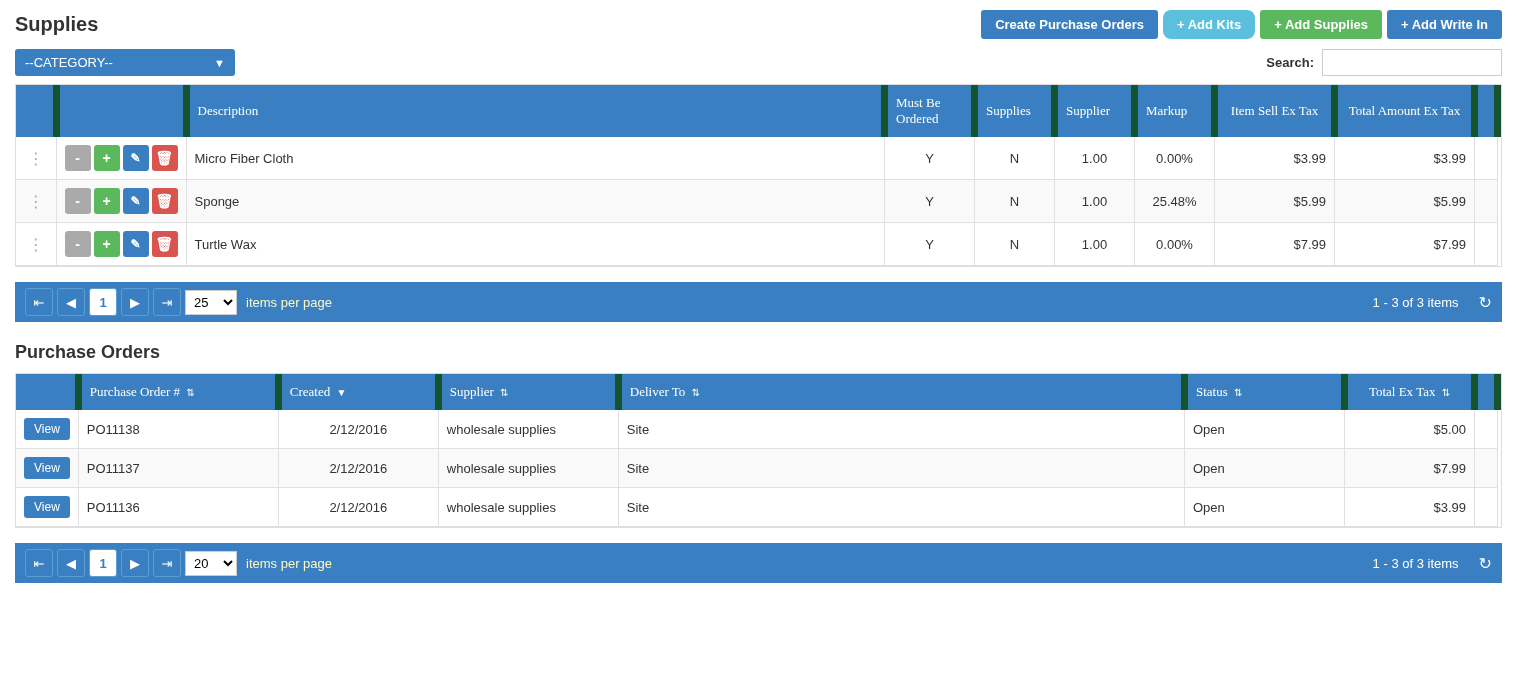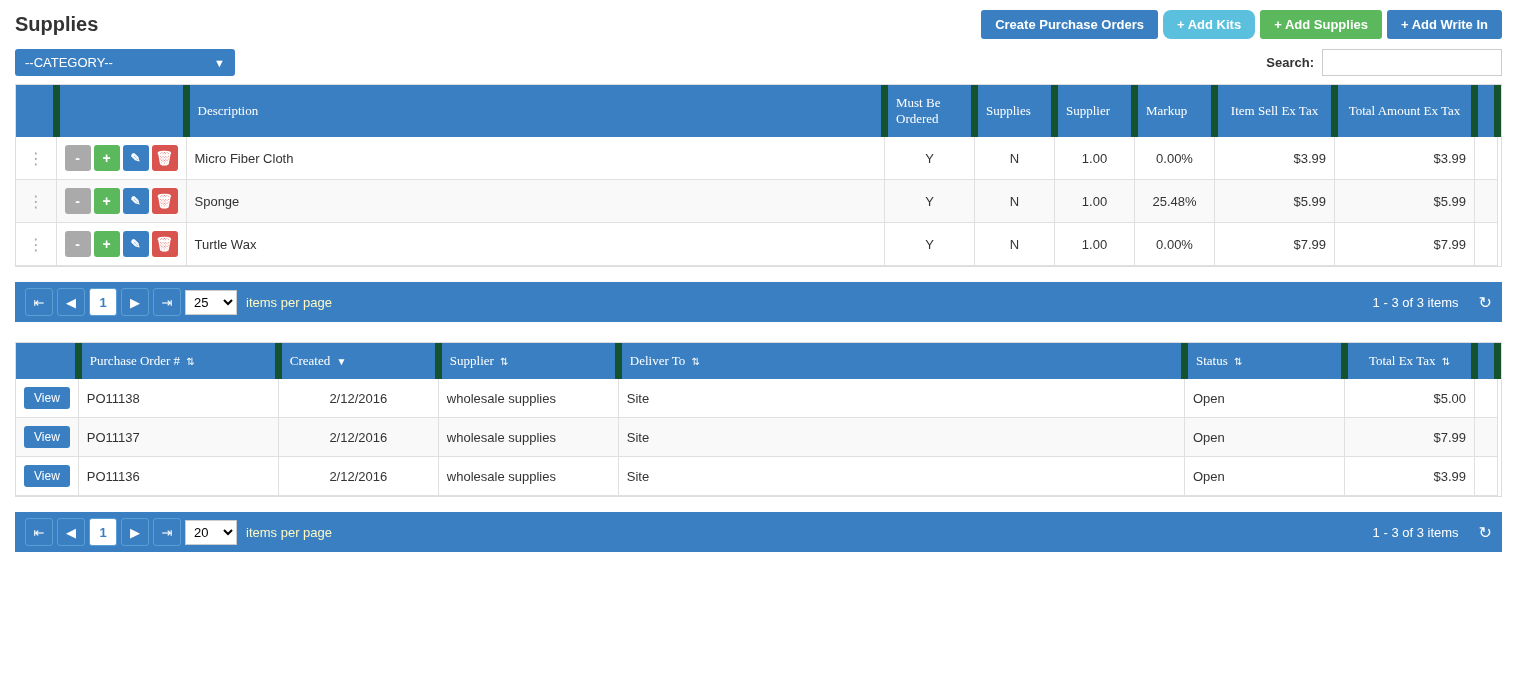--- a/index.html
+++ b/index.html
@@ -189,20 +189,21 @@
       <option>100</option>
     </select>
     <span class="pag-text">items per page</span>
     <div class="pag-right">
       <span class="pag-info">1 - 3 of 3 items</span>
       <span class="pag-refresh">↻</span>
     </div>
   </div>
 
   <div class="po-section">
+    <div class="po-title">Purchase Orders</div>
 
     <div class="table-wrapper">
       <table>
         <thead>
           <tr>
             <th style="width:60px;"></th>
             <th style="width:200px;">Purchase Order # <span class="sort-arrow">⇅</span></th>
             <th style="width:160px;">Created <span class="sort-arrow">▼</span></th>
             <th style="width:180px;">Supplier <span class="sort-arrow">⇅</span></th>
             <th>Deliver To <span class="sort-arrow">⇅</span></th>

